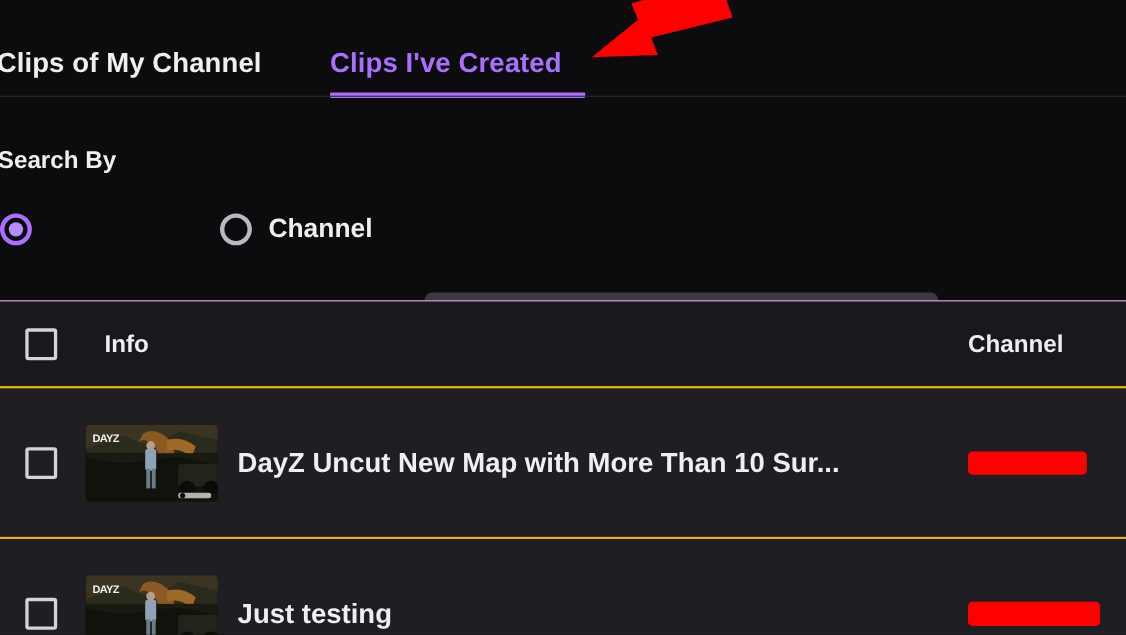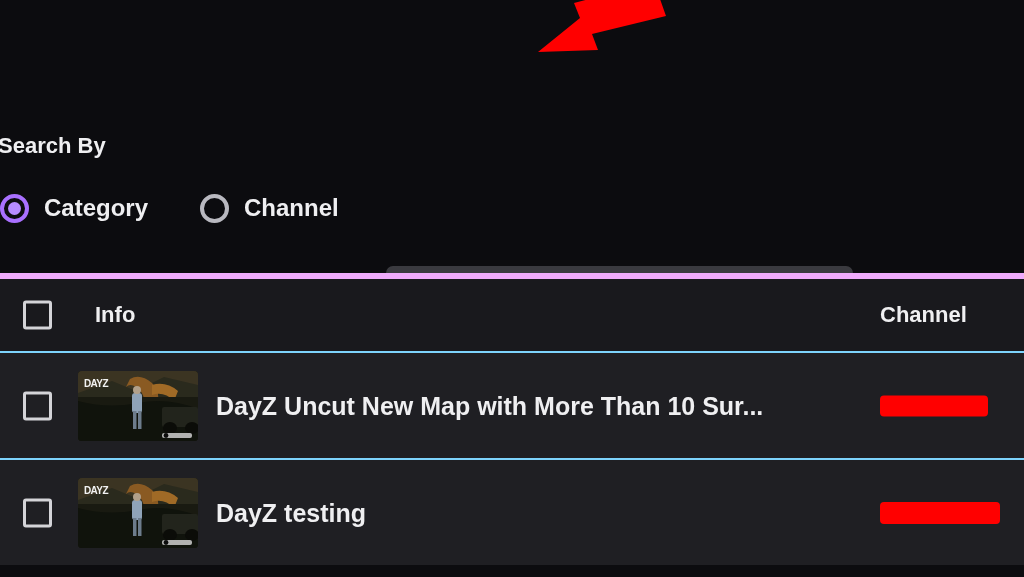--- a/index.html
+++ b/index.html
@@ -162,28 +162,28 @@
   .table {
     position: absolute;
     left: 0;
     top: 273px;
     width: 1024px;
   }
   .table-head {
     position: relative;
     height: 78px;
     background: #19191d;
-    border-top: 6px solid #f0abfc;
+    border-top: 1px solid #f0abfc;
     box-sizing: border-box;
   }
   .table-row {
     position: relative;
-    height: 107px;
+    height: 137px;
     background: #1f1f23;
-    border-top: 2px solid #7dd3fc;
+    border-top: 2px solid #eab308;
     box-sizing: border-box;
   }
   .cell-check {
     position: absolute;
     left: 23px;
     top: 50%;
     transform: translateY(-50%);
   }
   .checkbox {
     width: 29px;
@@ -270,28 +270,33 @@
     height: 90px;
     pointer-events: none;
   }
   .annotation-arrow svg { display: block; }
 </style>
 </head>
 <body>
 
 <div id="app">
 
+  <div class="tabbar">
+    <div class="tab tab-inactive">Clips of My Channel</div>
+    <div class="tab tab-active">Clips I've Created</div>
+    <div class="tab-underline"></div>
+    <div class="tabbar-divider"></div>
+  </div>
 
   <div class="search-section">
     <div class="search-by-label">Search By</div>
 
     <div class="radio-group">
       <div class="radio-option radio-option-category">
         <span class="radio-mark checked"></span>
-        <span class="radio-label">Category</span>
       </div>
       <div class="radio-option radio-option-channel">
         <span class="radio-mark unchecked"></span>
         <span class="radio-label">Channel</span>
       </div>
     </div>
 
     <div class="search-field">
       <span class="search-icon">
         <svg viewBox="0 0 26 26" width="26" height="26" aria-hidden="true">
@@ -363,21 +368,21 @@
           <ellipse cx="114" cy="57" rx="7" ry="6" fill="#0b0c08"></ellipse>
           <rect x="54" y="22" width="10" height="20" rx="3" fill="#8fa3b8"></rect>
           <rect x="55" y="40" width="3.5" height="18" fill="#6d7c8c"></rect>
           <rect x="60" y="40" width="3.5" height="18" fill="#6d7c8c"></rect>
           <circle cx="59" cy="19" r="4" fill="#b2a08a"></circle>
           <text x="6" y="16" font-family="'Liberation Sans', sans-serif" font-size="10" font-weight="bold" fill="#f2f2f2" letter-spacing="-0.6">DAYZ</text>
           <rect x="84" y="62" width="30" height="5" rx="2" fill="#cfcfcf" opacity="0.85"></rect>
           <circle cx="88" cy="64.5" r="2.4" fill="#0c0c0c"></circle>
         </svg>
       </div>
-      <div class="clip-title">DayZ testing</div>
+      <div class="clip-title">Just testing</div>
       <div class="channel-cell" style="left:880px;">
         <span class="channel-name"></span>
       </div>
       <div class="redaction" style="left:880px; width:120px; height:22px;"></div>
     </div>
 
   </div>
 
   <div class="annotation-arrow">
     <svg viewBox="0 0 150 90" width="150" height="90" aria-hidden="true">

